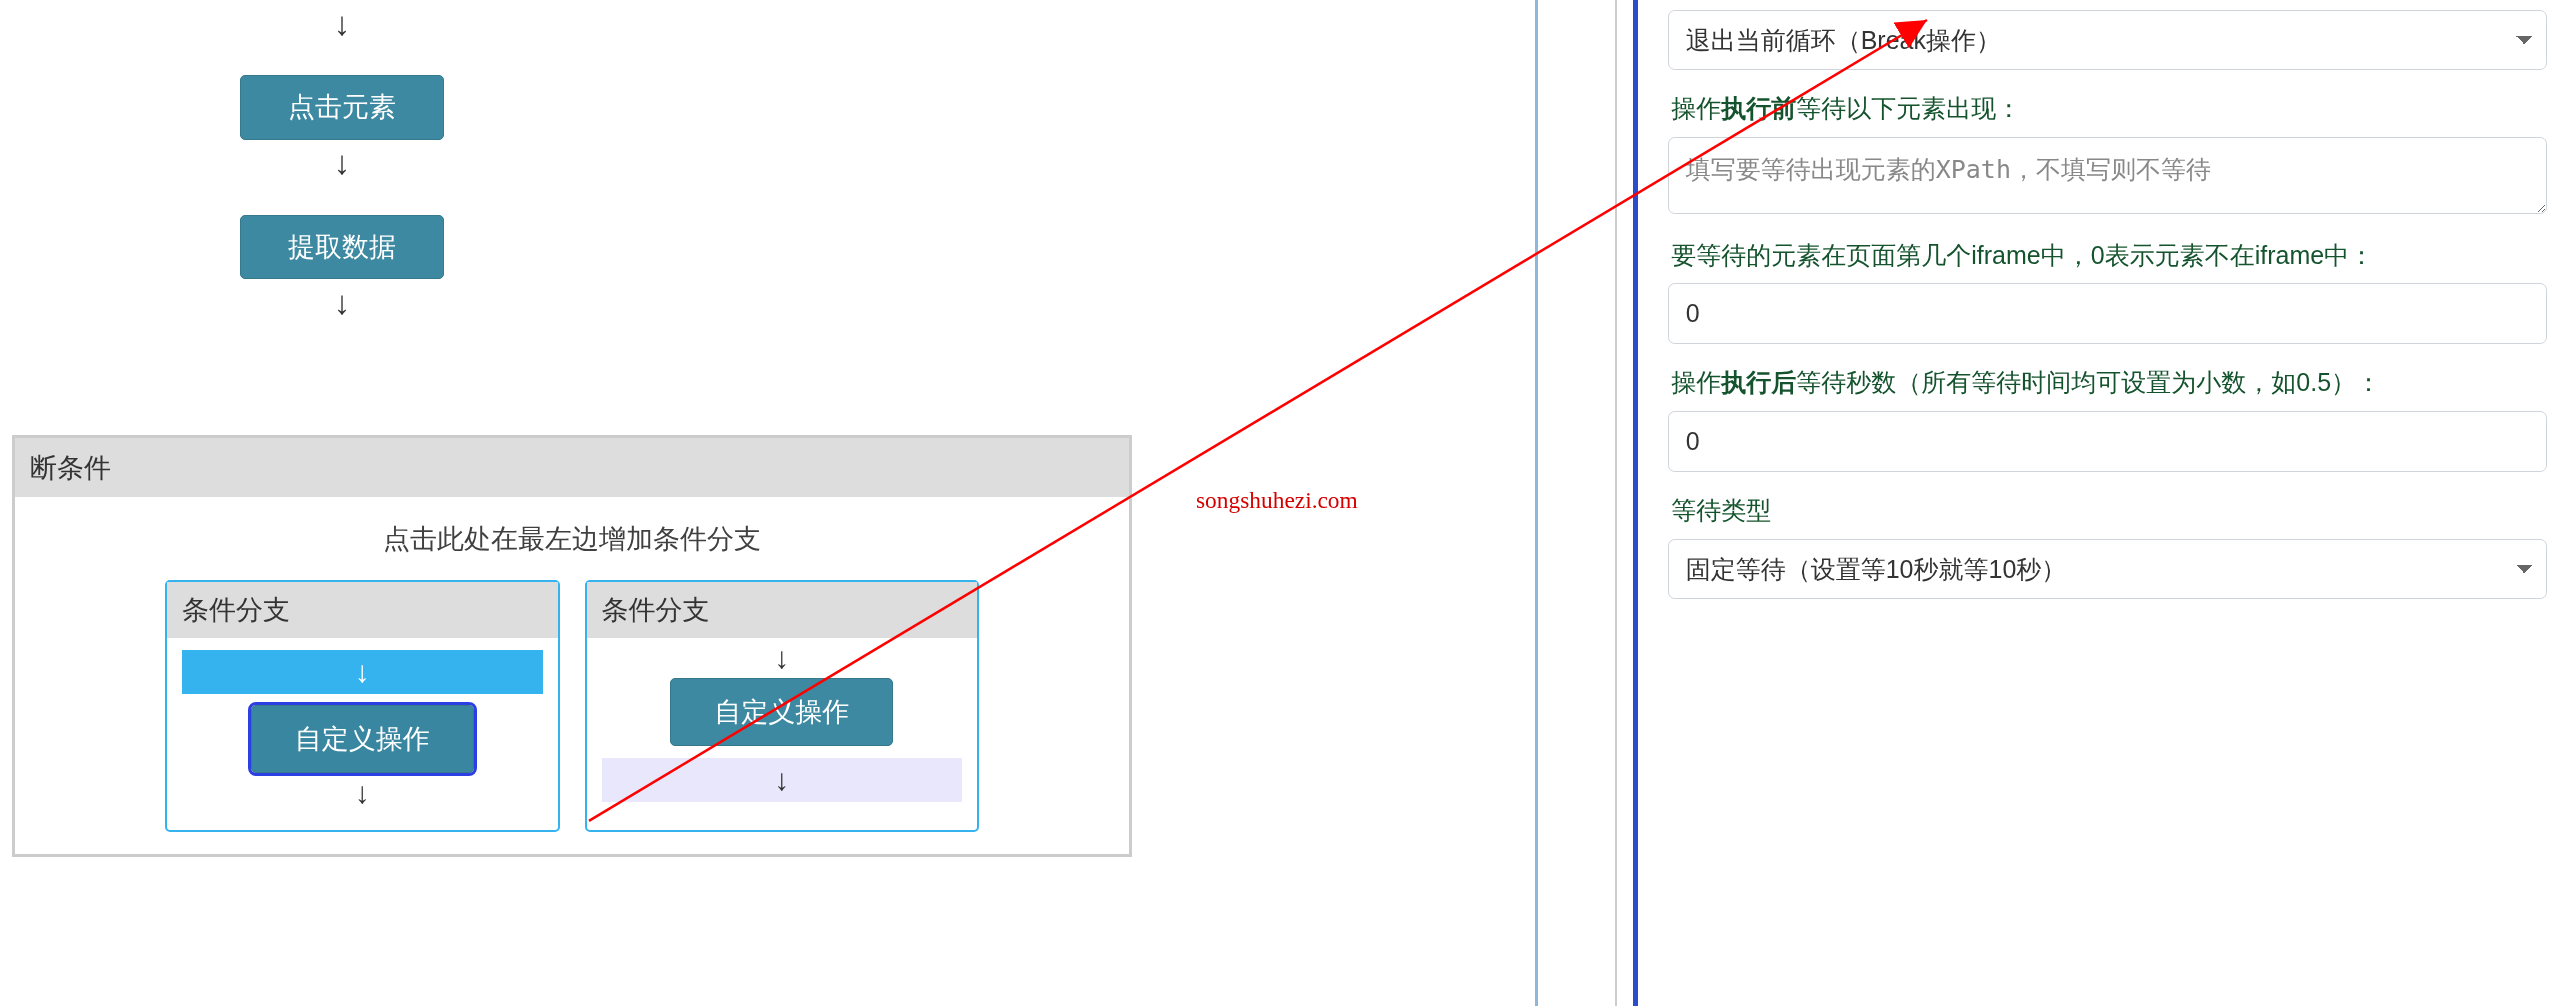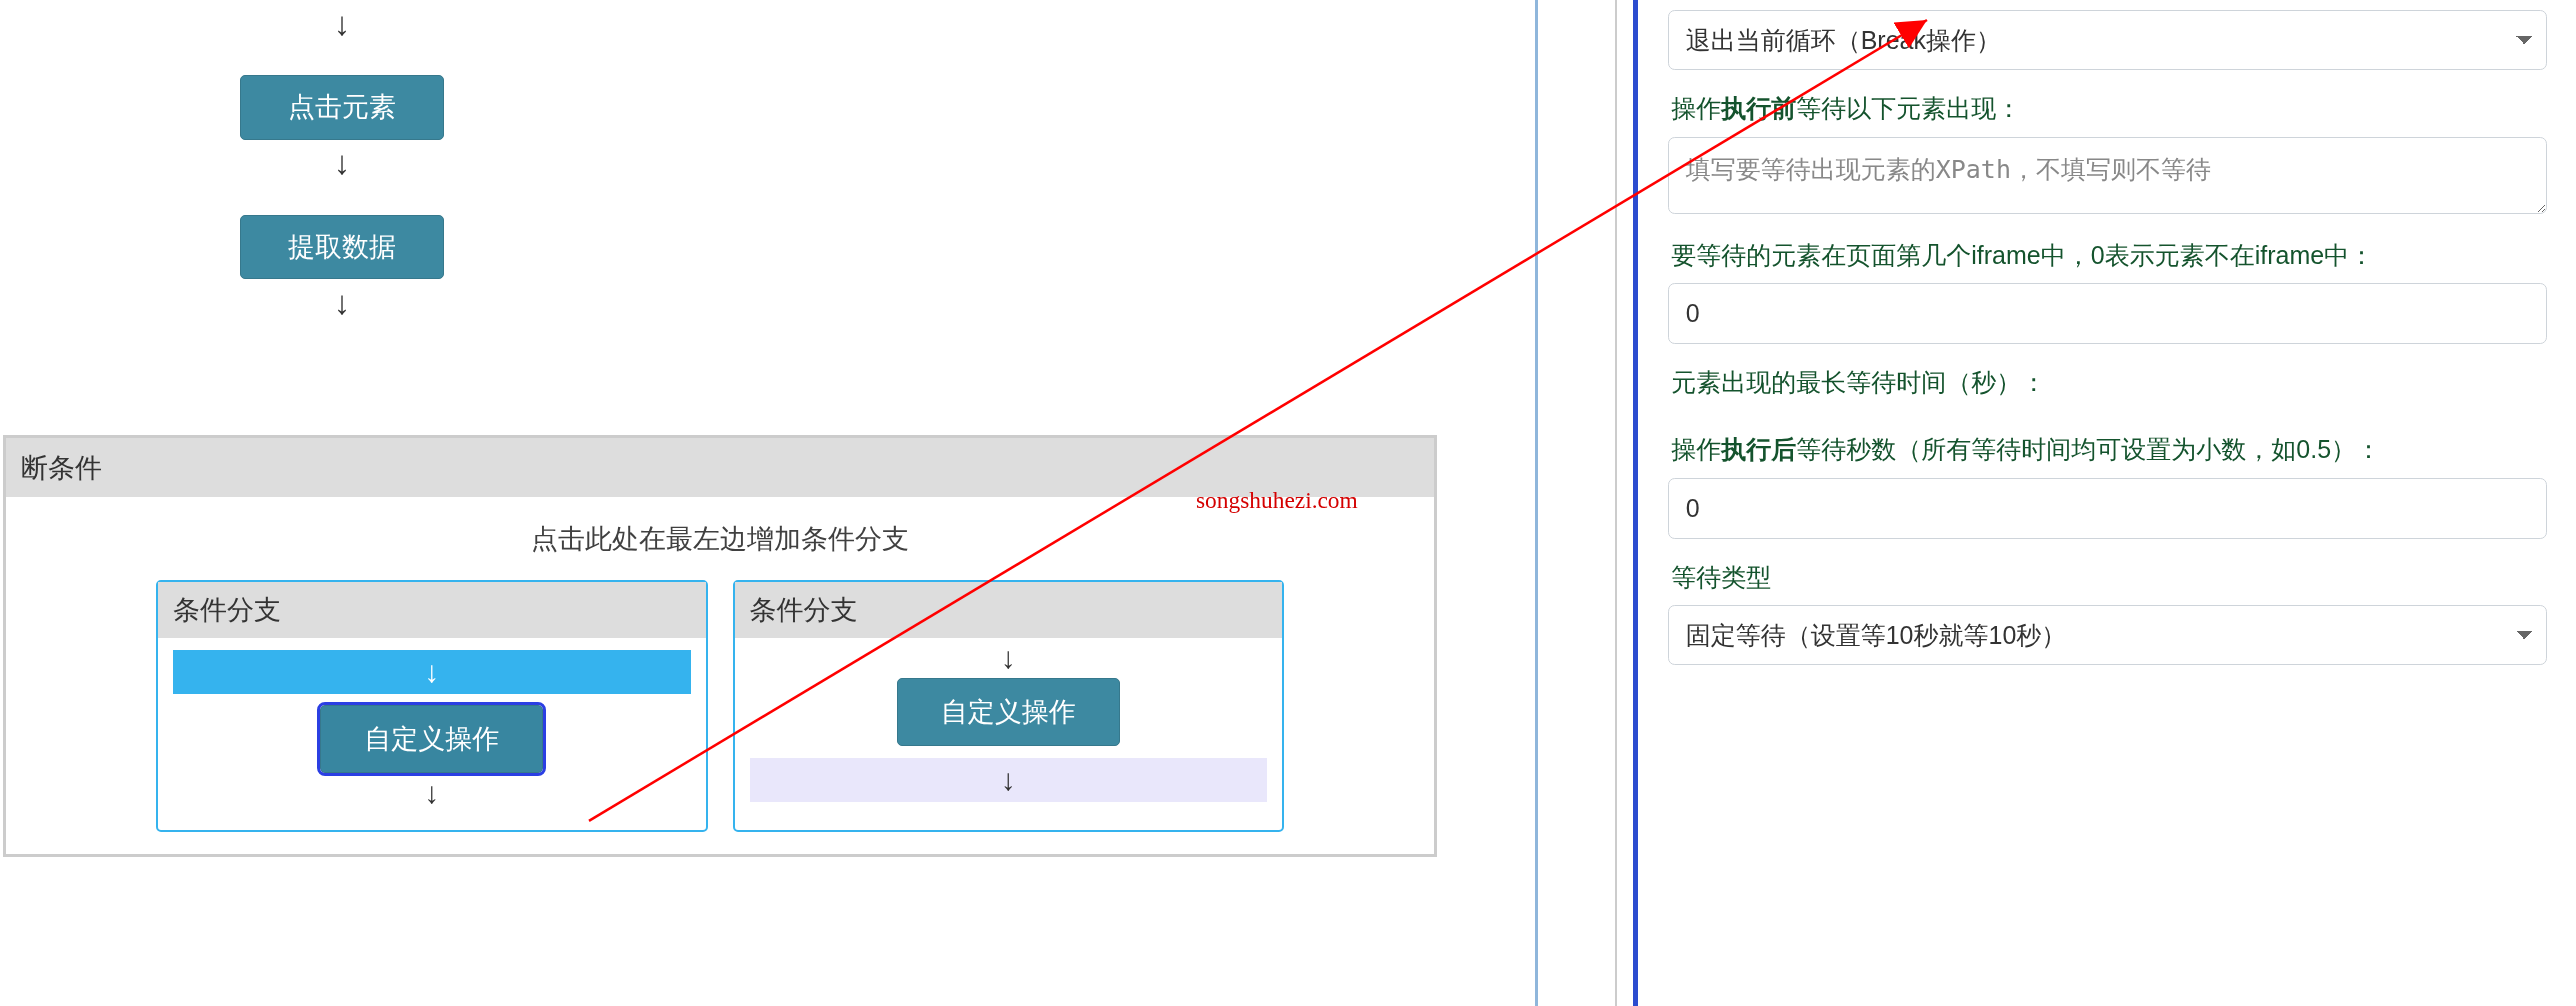--- a/index.html
+++ b/index.html
@@ -44,23 +44,23 @@
       padding: 13.3px 47px;
       border: 1.7px solid #36788c;
       border-radius: 5px;
       cursor: pointer;
       margin-top: 27px;
     }
 
     
     .cond-box {
       position: absolute;
-      left: 3px;
+      left: 12px;
       top: 435px;
-      width: 1434px;
+      width: 1120px;
       border: 3.3px solid #ccc;
       background: #fff;
     }
     .cond-title {
       background: #ddd;
       color: #333;
       font-size: 27px;
       padding: 11.7px 15px;
     }
     .cond-hint {
@@ -234,21 +234,20 @@
   </select>
 
   <div class="field-label">
     <span>操作</span><b>执行前</b><span>等待以下元素出现：</span>
   </div>
   <textarea class="txta" placeholder="填写要等待出现元素的XPath，不填写则不等待" style=""></textarea>
 
   <div class="field-label">要等待的元素在页面第几个iframe中，0表示元素不在iframe中：</div>
   <input class="inp" type="text" value="0" style="">
 
-  <div class="field-label">元素出现的最长等待时间（秒）：</div>
 
   <div class="field-label">
     <span>操作</span><b>执行后</b><span>等待秒数（所有等待时间均可设置为小数，如0.5）：</span>
   </div>
   <input class="inp" type="text" value="0" style="">
 
   <div class="field-label">等待类型</div>
   <select class="sel">
     <option>固定等待（设置等10秒就等10秒）</option>
   </select>

